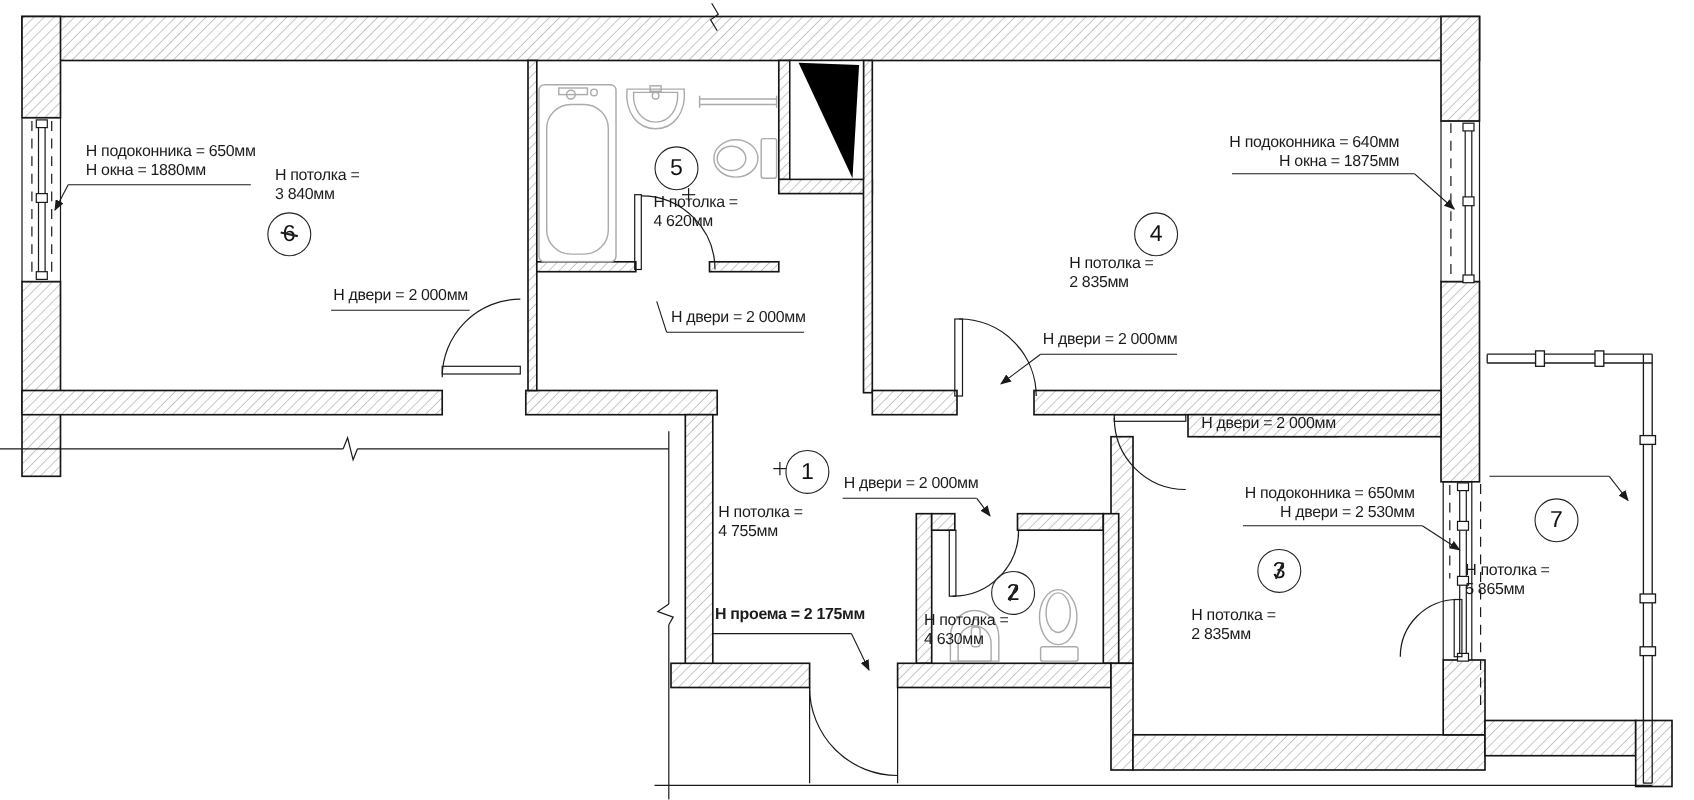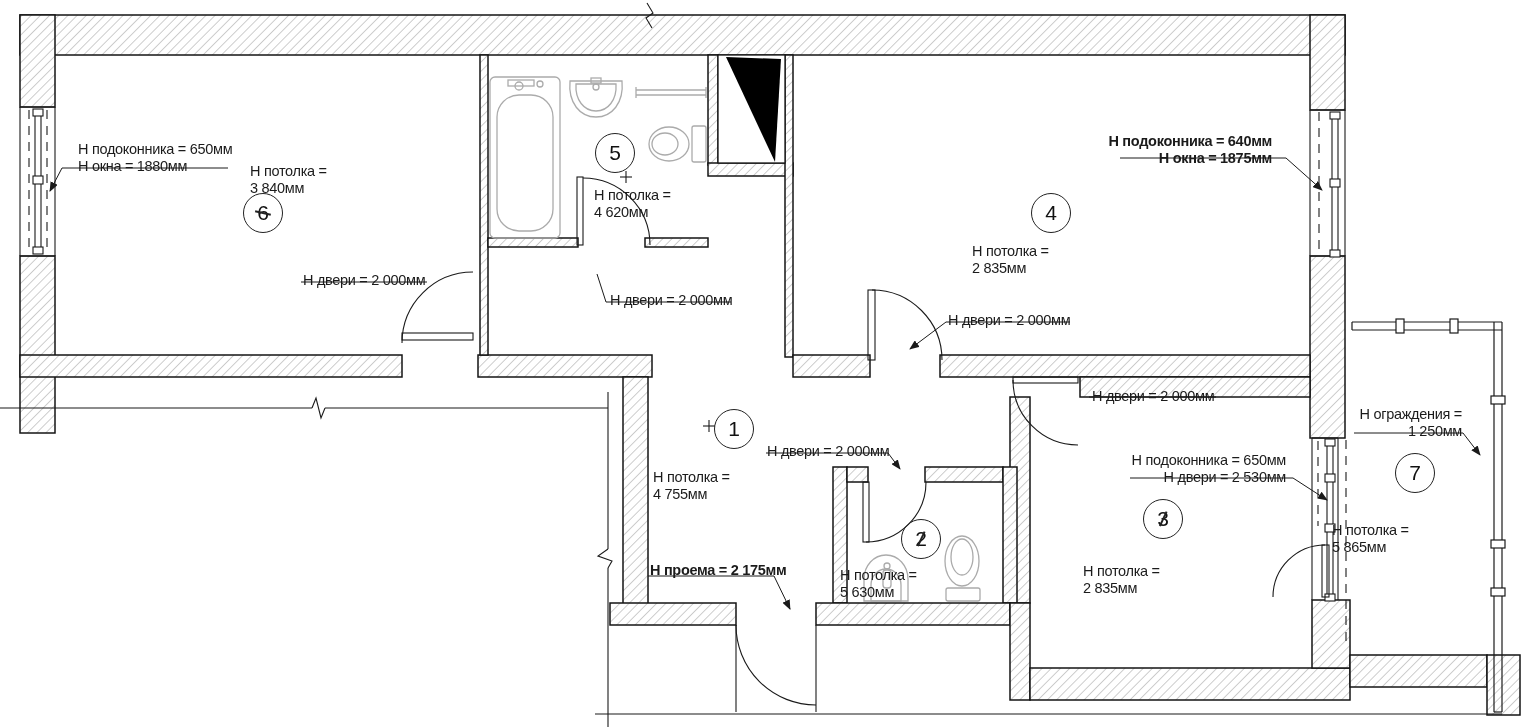--- a/index.html
+++ b/index.html
@@ -1,20 +1,20 @@
 <!DOCTYPE html>
 <html><head>
 <meta charset="utf-8">
 <style>
   html,body{margin:0;padding:0;background:#fff;}
   #plan{position:relative;width:1540px;height:727px;background:#fff;overflow:hidden;
         font-family:"Liberation Sans",sans-serif;}
   #plan svg{position:absolute;left:0;top:0;}
   .lbl{position:absolute;font-size:14.5px;line-height:16.5px;letter-spacing:-0.3px;
-       color:#1b1b1b;white-space:nowrap;margin-top:11px;}
+       color:#1b1b1b;white-space:nowrap;}
   .lbl span{display:block;}
   .lbl.c{}
   .lbl.r{text-align:right;}
   .rc{position:absolute;width:38px;height:38px;border:1.6px solid #222;border-radius:50%;
       display:flex;align-items:center;justify-content:center;
       font-size:21px;color:#111;background:transparent;}
   .rc.slashed::after{content:"";position:absolute;left:11px;top:18px;width:16px;height:1.5px;
       background:#222;transform:rotate(-65deg);}
   .rc.slash-h::after{transform:rotate(12deg);}
 </style>
@@ -244,21 +244,21 @@
   <span>Н окна = 1880мм</span>
 </div>
 <div class="lbl c" style="left:250px;top:152px;width:160px;">
   <span>Н потолка =</span>
   <span>3 840мм</span>
 </div>
 <div class="lbl c" style="left:594px;top:176px;width:160px;">
   <span>Н потолка =</span>
   <span>4 620мм</span>
 </div>
-<div class="lbl r" style="left:1072px;top:122px;width:200px;font-weight:bold;">
+<div class="lbl r" style="left:1072px;top:122px;width:200px;">
   <span>Н подоконника = 640мм</span>
   <span>Н окна = 1875мм</span>
 </div>
 <div class="lbl c" style="left:972px;top:232px;width:160px;">
   <span>Н потолка =</span>
   <span>2 835мм</span>
 </div>
 <div class="lbl" style="left:303px;top:261px;">
   <span>Н двери = 2 000мм</span>
 </div>
@@ -273,34 +273,30 @@
 </div>
 <div class="lbl" style="left:767px;top:432px;">
   <span>Н двери = 2 000мм</span>
 </div>
 <div class="lbl c" style="left:653px;top:458px;width:160px;">
   <span>Н потолка =</span>
   <span>4 755мм</span>
 </div>
 <div class="lbl c" style="left:840px;top:556px;width:160px;">
   <span>Н потолка =</span>
-  <span>5 630мм</span>
+  <span>4 630мм</span>
 </div>
 <div class="lbl r" style="left:1086px;top:441px;width:200px;">
   <span>Н подоконника = 650мм</span>
   <span>Н двери = 2 530мм</span>
 </div>
 <div class="lbl c" style="left:1083px;top:552px;width:160px;">
   <span>Н потолка =</span>
   <span>2 835мм</span>
 </div>
-<div class="lbl r" style="left:1302px;top:395px;width:160px;">
-  <span>Н ограждения =</span>
-  <span>1 250мм</span>
-</div>
 <div class="lbl c" style="left:1332px;top:511px;width:160px;">
   <span>Н потолка =</span>
   <span>5 865мм</span>
 </div>
 <div class="lbl" style="left:650px;top:551px;font-weight:bold;">
   <span>Н проема = 2 175мм</span>
 </div>
 
 </div>
 

